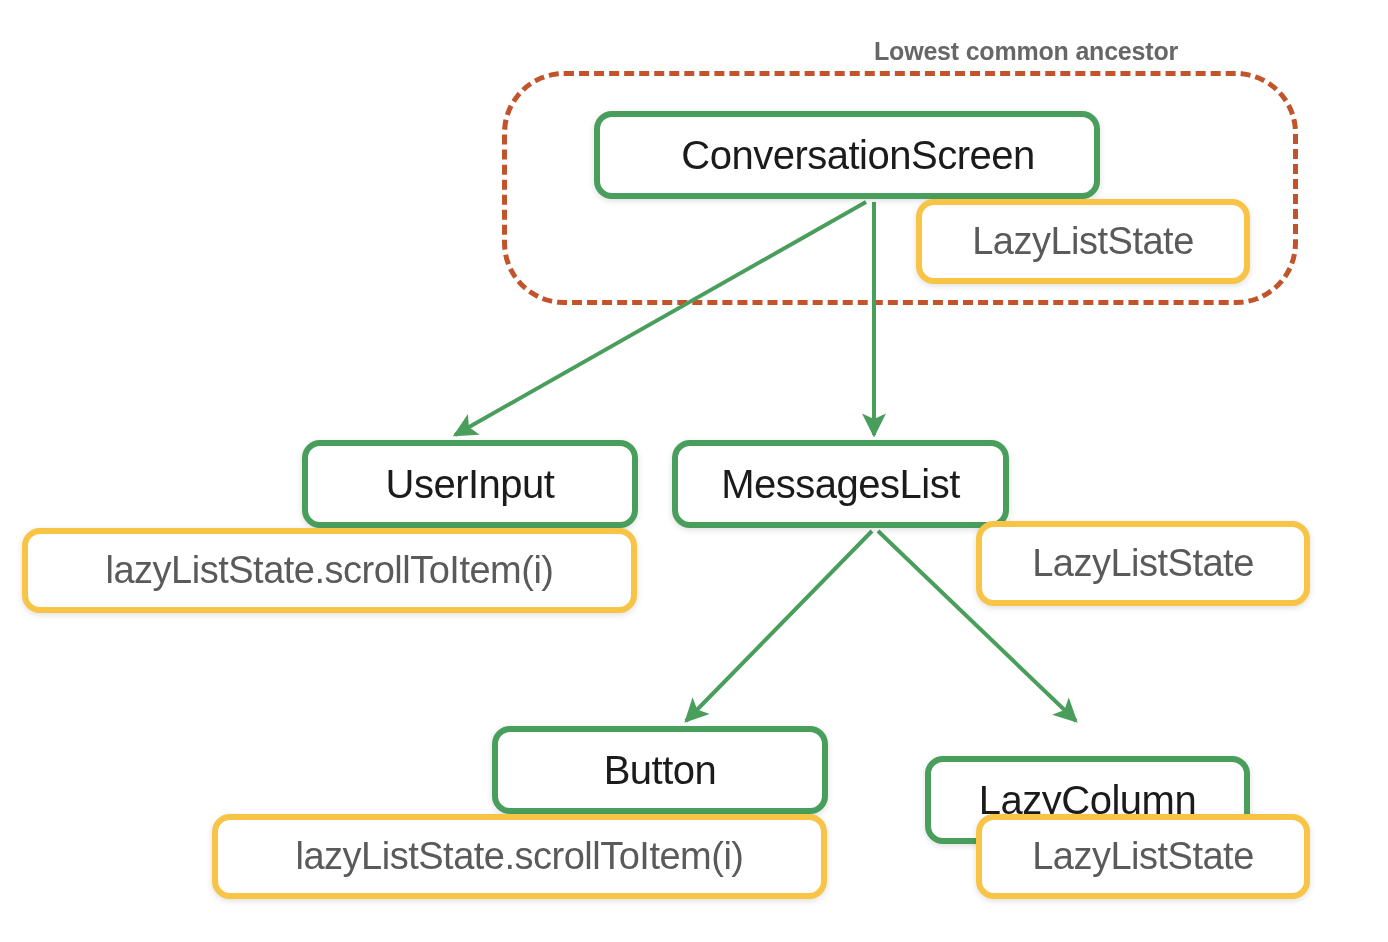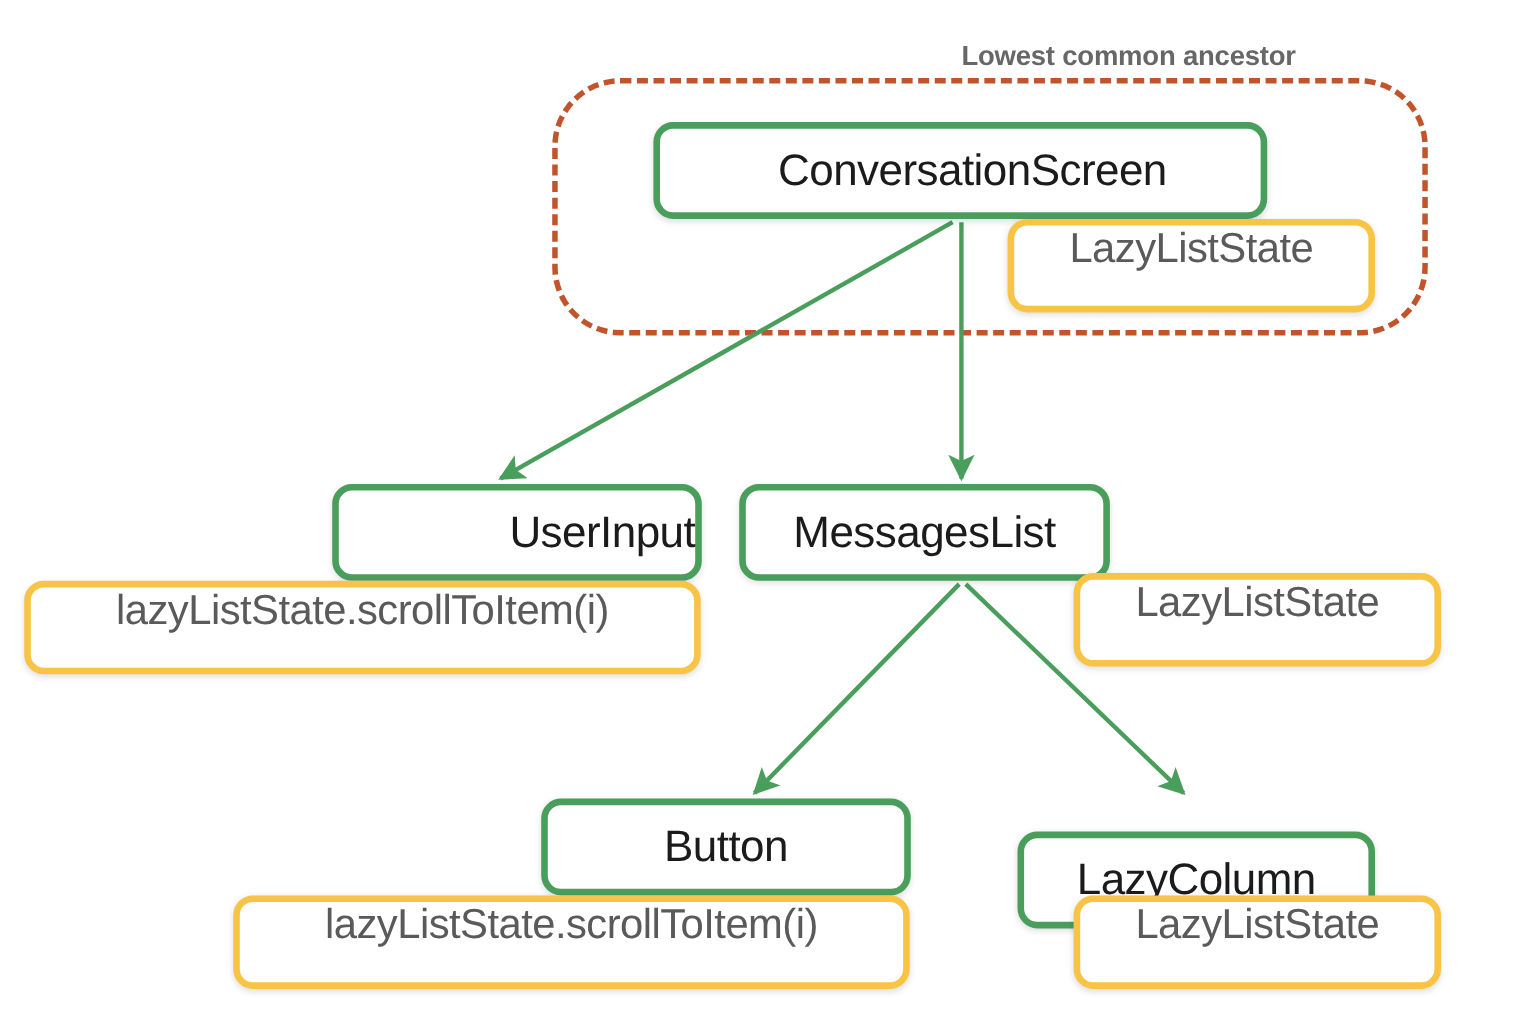--- a/index.html
+++ b/index.html
@@ -64,21 +64,21 @@
   }
 
   
   .badge {
     position: absolute;
     box-sizing: border-box;
     background: #ffffff;
     border: 6px solid #f7c445;
     border-radius: 18px;
     display: flex;
-    align-items: flex-start;
+    align-items: center;
     justify-content: center;
     color: #5a5a5a;
     font-size: 38px;
     letter-spacing: -0.5px;
     white-space: nowrap;
     box-shadow: 0 2px 6px rgba(0,0,0,0.13);
   }
 </style>
 </head>
 <body>
@@ -94,25 +94,25 @@
       <marker id="arrowhead" markerWidth="7" markerHeight="7" refX="5.4" refY="3" orient="auto" markerUnits="strokeWidth">
         <path d="M0,0 L6,3 L0,6 L1.4,3 z" fill="#4a9e5c"></path>
       </marker>
     </defs>
     <line x1="866" y1="202" x2="455" y2="435" stroke="#4a9e5c" stroke-width="4" marker-end="url(#arrowhead)"></line>
     <line x1="874" y1="202" x2="874" y2="435" stroke="#4a9e5c" stroke-width="4" marker-end="url(#arrowhead)"></line>
     <line x1="872" y1="531" x2="686" y2="721" stroke="#4a9e5c" stroke-width="4" marker-end="url(#arrowhead)"></line>
     <line x1="878" y1="531" x2="1076" y2="721" stroke="#4a9e5c" stroke-width="4" marker-end="url(#arrowhead)"></line>
   </svg>
 
-  <div class="node" style="left:594px; top:111px; width:558px; height:88px;padding-left:22px;">
+  <div class="node" style="left:594px; top:111px; width:506px; height:88px;padding-left:22px;">
     <span>ConversationScreen</span>
   </div>
 
-  <div class="node" style="left:302px; top:440px; width:336px; height:88px;justify-content:flex-end;">
+  <div class="node" style="left:302px; top:440px; width:336px; height:88px;">
     <span>UserInput</span>
   </div>
 
   <div class="node" style="left:672px; top:440px; width:337px; height:88px;">
     <span>MessagesList</span>
   </div>
 
   <div class="node" style="left:492px; top:726px; width:336px; height:88px;">
     <span>Button</span>
   </div>

